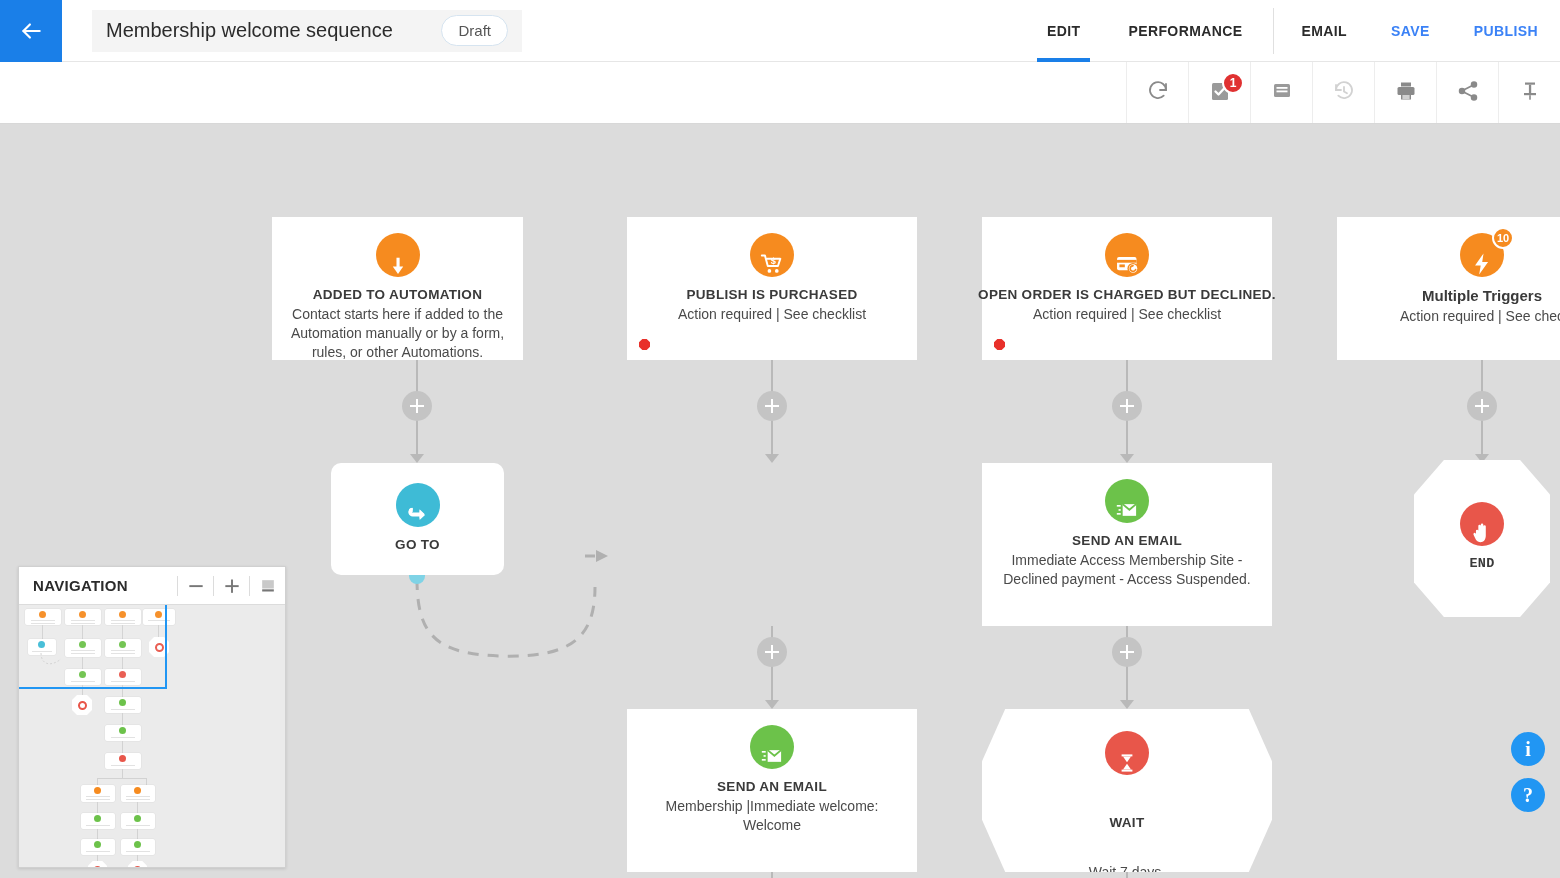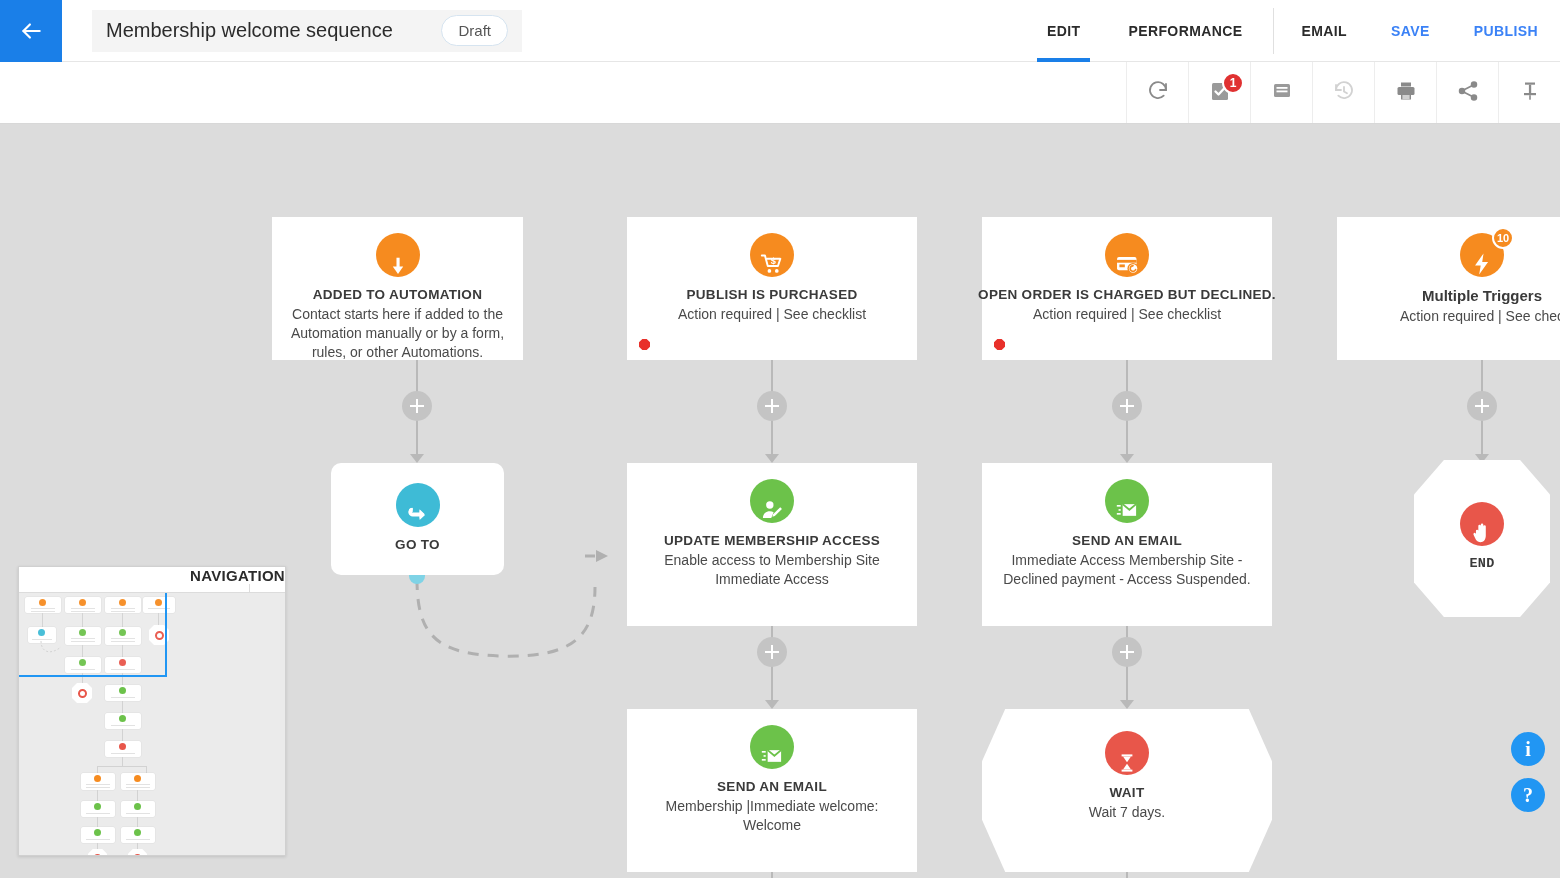--- a/index.html
+++ b/index.html
@@ -195,20 +195,21 @@
 
   .node.rounded { border-radius: 10px; }
   .node.octagon {
     clip-path: polygon(22% 0, 78% 0, 100% 22%, 100% 78%, 78% 100%, 22% 100%, 0 78%, 0 22%);
     background: #ffffff;
     font-family: Liberation Mono, monospace;
   }
   .node.octagon-wide {
     clip-path: polygon(8% 0, 92% 0, 100% 32%, 100% 68%, 92% 100%, 8% 100%, 0 68%, 0 32%);
     background: #ffffff;
+    gap: 30px;
   }
   .conn-line {
     position: absolute;
     width: 2px;
     background: #b9b9b9;
   }
   .plus-btn {
     position: absolute;
     width: 30px; height: 30px;
     border-radius: 50%;
@@ -246,24 +247,23 @@
     position: absolute;
     left: 18px;
     top: 2px;
     width: 268px;
     background: #ffffff;
     border: 1px solid #d0d0d0;
     box-shadow: 0 1px 3px rgba(0,0,0,.12);
   }
   .nav-header {
     display: flex;
-    align-items: flex-end;
-    height: 26px;
+    align-items: center;
+    height: 38px;
     border-bottom: 1px solid #dcdcdc;
-    flex-direction: column;
   }
   .nav-title {
     flex: 1;
     display: flex; align-items: center;
     padding-left: 14px;
     font-size: 15px;
     font-weight: bold;
     color: #2b2b2b;
     letter-spacing: .3px;
   }
@@ -496,31 +496,20 @@
     </div>
     <div class="node-title">PUBLISH IS PURCHASED</div>
     <div class="node-desc">Action required | See checklist</div>
     <div class="node-dot"></div>
   </div>
 
   <div class="conn-line" style="left:771px; top:236px; height:100px;"></div>
   <div class="plus-btn" style="left:757px; top:267px;"></div>
   <div class="arrow-head" style="left:765px; top:330px;"></div>
 
-  <div class="node" style="left:627px; top:339px; width:290px; height:163px;">
-    <div class="node-icon ic-green">
-      <svg width="26" height="26" viewBox="0 0 24 24">
-        <circle cx="10" cy="7.4" r="3.4" fill="#ffffff"></circle>
-        <path d="M3.6 19.4 c0 -3.9 2.9 -6.3 6.4 -6.3 c1.3 0 2.5 0.3 3.5 0.9 l-2.2 5.4 z" fill="#ffffff"></path>
-        <path d="M19.6 9.4 l1.6 1.6 l-6.6 6.6 l-2.3 0.7 l0.7 -2.3 z" fill="#ffffff"></path>
-      </svg>
-    </div>
-    <div class="node-title">UPDATE MEMBERSHIP ACCESS</div>
-    <div class="node-desc">Enable access to Membership Site Immediate Access</div>
-  </div>
 
   <div class="conn-line" style="left:771px; top:502px; height:80px;"></div>
   <div class="plus-btn" style="left:757px; top:513px;"></div>
   <div class="arrow-head" style="left:765px; top:576px;"></div>
 
   <div class="node" style="left:627px; top:585px; width:290px; height:163px;">
     <div class="node-icon ic-green">
       <svg width="26" height="26" viewBox="0 0 24 24">
         <path d="M8 6.6 h12.4 v10.8 h-12.4 z" fill="#ffffff"></path>
         <path d="M8 6.6 l6.2 5.2 l6.2 -5.2" fill="none" stroke="#6CC24A" stroke-width="1.7"></path>

